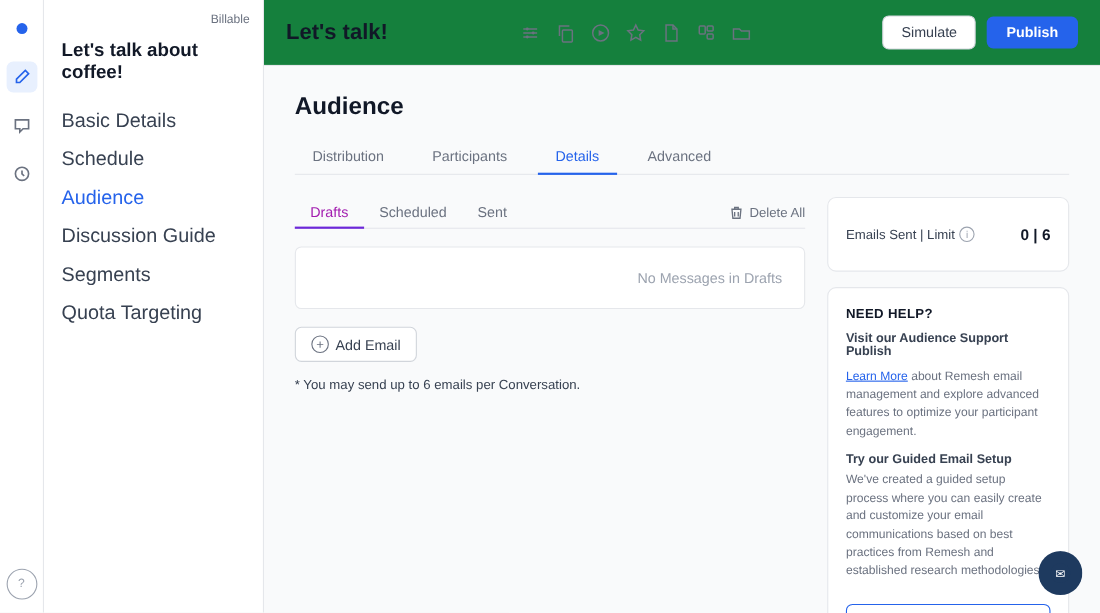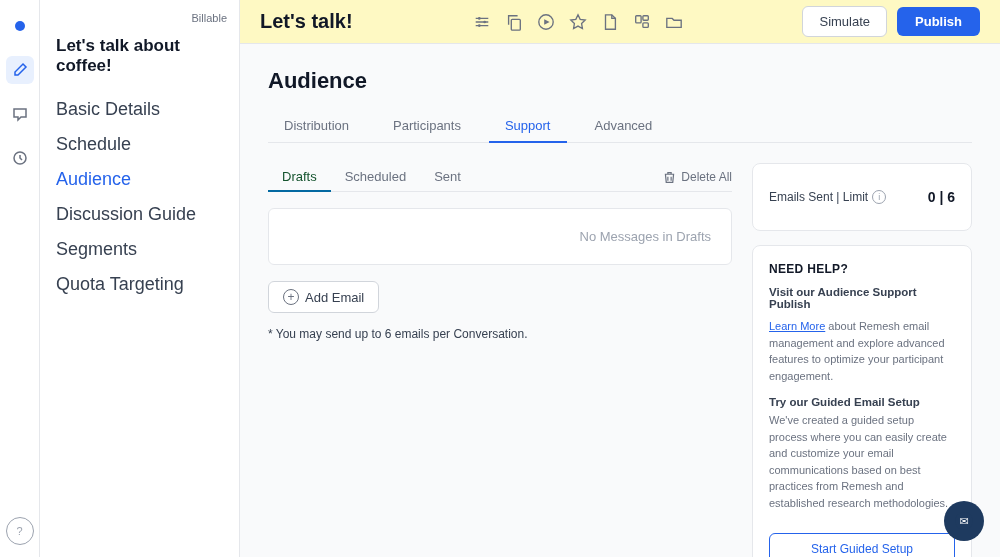--- a/index.html
+++ b/index.html
@@ -65,24 +65,24 @@
     .main {
       flex: 1;
       background: #f9fafb;
       display: flex;
       flex-direction: column;
       overflow: hidden;
     }
 
     
     .top-bar {
-      background: #fef9c3;
+      background: #15803d;
       border-bottom: 1px solid #e5e7eb;
       padding: 0 20px;
-      height: 44px;
+      height: 60px;
       display: flex;
       align-items: center;
       justify-content: space-between;
     }
     .top-bar-title {
       font-size: 20px;
       font-weight: 700;
       color: #111827;
     }
     .top-bar-icons {
@@ -176,21 +176,21 @@
       align-items: center;
     }
     .sub-tab {
       padding: 6px 14px;
       font-size: 13px;
       color: #6b7280;
       cursor: pointer;
       border-bottom: 2px solid transparent;
       margin-bottom: -1px;
     }
-    .sub-tab.active { color: #14532d; border-bottom: 2px solid #0369a1; }
+    .sub-tab.active { color: #a21caf; border-bottom: 2px solid #6d28d9; }
     .delete-all {
       margin-left: auto;
       display: flex;
       align-items: center;
       gap: 5px;
       color: #6b7280;
       font-size: 12px;
       cursor: pointer;
     }
 
@@ -423,21 +423,21 @@
       <button class="btn-publish">Publish</button>
     </div>
   </div>
 
   <div class="page-content">
     <div class="page-heading">Audience</div>
 
     <div class="tabs">
       <div class="tab">Distribution</div>
       <div class="tab">Participants</div>
-      <div class="tab active">Support</div>
+      <div class="tab active">Details</div>
       <div class="tab">Advanced</div>
     </div>
 
     <div class="content-grid">
 
       <div class="content-left">
 
         <div class="sub-tabs">
           <div class="sub-tab active">Drafts</div>
           <div class="sub-tab">Scheduled</div>

